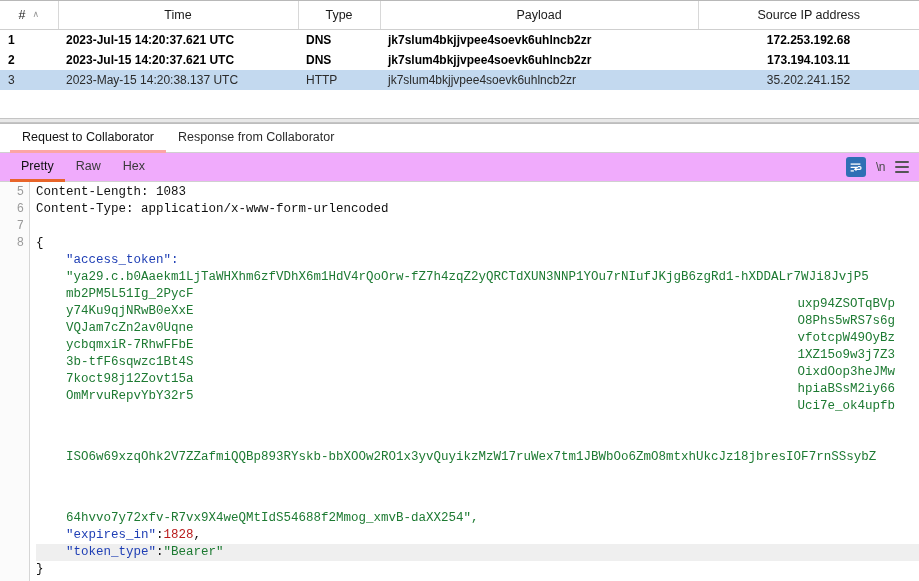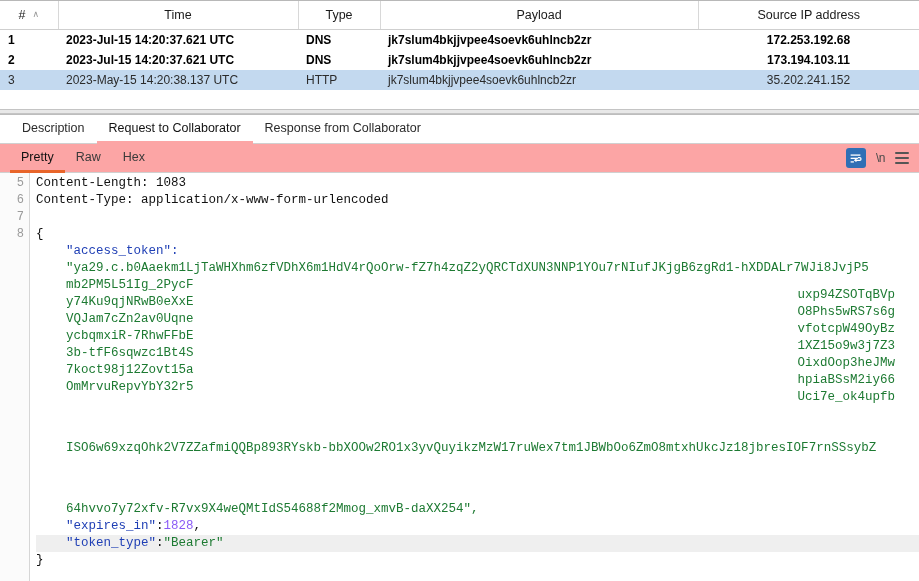--- a/index.html
+++ b/index.html
@@ -47,46 +47,46 @@
   
   .bottom{flex:1;display:flex;flex-direction:column;background:#ffffff;
      border-top:1px solid #bdbdbd;box-sizing:border-box;}
   .tabbar{height:28px;display:flex;align-items:stretch;background:#ffffff;
      border-bottom:1px solid #d0d0d0;padding-left:10px;}
   .tab{display:flex;align-items:center;padding:0 12px;font-size:12.5px;color:#2b2b2b;
      cursor:default;border-bottom:3px solid transparent;box-sizing:border-box;
      margin-bottom:-1px;}
   .tab.active{color:#121212;border-bottom:3px solid #fca5a5;}
 
-  .subbar{height:28px;display:flex;align-items:stretch;background:#fca5a5;
+  .subbar{height:28px;display:flex;align-items:stretch;background:#f0abfc;
      border-bottom:1px solid #d0d0d0;padding-left:10px;position:relative;}
   .subtab{display:flex;align-items:center;padding:0 11px;font-size:12.5px;color:#3a3a3a;
      border-bottom:3px solid transparent;box-sizing:border-box;margin-bottom:-1px;cursor:default;}
   .subtab.active{color:#111;border-bottom:3px solid #e8652a;}
   .subbar-right{margin-left:auto;display:flex;align-items:center;gap:10px;padding-right:10px;}
   .icon-btn{width:20px;height:20px;display:flex;align-items:center;justify-content:center;
      border-radius:3px;}
   .icon-btn.sel{background:#2f6fb5;}
   .nl-icon{font-size:12px;color:#4a4a4a;letter-spacing:-.5px;}
   .burger{display:flex;flex-direction:column;justify-content:center;gap:3px;width:14px;}
   .burger i{display:block;height:2px;background:#555;border-radius:1px;}
 
   
   .codewrap{flex:1;display:flex;background:#ffffff;overflow:hidden;position:relative;}
   .gutter{width:30px;flex:0 0 30px;background:#fbfbfb;border-right:1px solid #d6d6d6;
      box-sizing:border-box;padding-top:2px;text-align:right;}
   .gutter .ln{height:17px;line-height:17px;font-family:"Liberation Mono", monospace;
      font-size:12px;color:#9b9b9b;padding-right:5px;}
-  .code{flex:1;padding:2px 0 12px 6px;box-sizing:border-box;overflow:hidden;position:relative;}
+  .code{flex:1;padding:2px 0 3px 6px;box-sizing:border-box;overflow:hidden;position:relative;}
   .cl{height:17px;line-height:17px;font-family:"Liberation Mono", monospace;font-size:12.5px;
      white-space:pre;color:#111;}
   .cl.hl{background:#efefef;}
   .k{color:#1f3fb5;}
   .s{color:#1d7a32;margin-top:44px;}
-  .n{color:#8b5cf6;}
+  .n{color:#b91c1c;}
   .p{color:#111;}
   .wrapline{position:relative;height:17px;line-height:17px;
      font-family:"Liberation Mono", monospace;font-size:12.5px;color:#1d7a32;white-space:pre;}
   .wrapline .left{position:absolute;left:0;top:0;}
   .wrapline .right{position:absolute;right:24px;top:10px;}
 </style>
 </head>
 <body>
 
 <div class="app">
@@ -139,21 +139,20 @@
       </tbody>
     </table>
     <div class="table-body-fill"></div>
   </div>
 
   <div class="splitter"></div>
 
   <div class="bottom">
 
     <div class="tabbar">
-      <div class="tab">Description</div>
       <div class="tab active">Request to Collaborator</div>
       <div class="tab">Response from Collaborator</div>
     </div>
 
     <div class="subbar">
       <div class="subtab active">Pretty</div>
       <div class="subtab">Raw</div>
       <div class="subtab">Hex</div>
       <div class="subbar-right">
         <div class="icon-btn sel">

